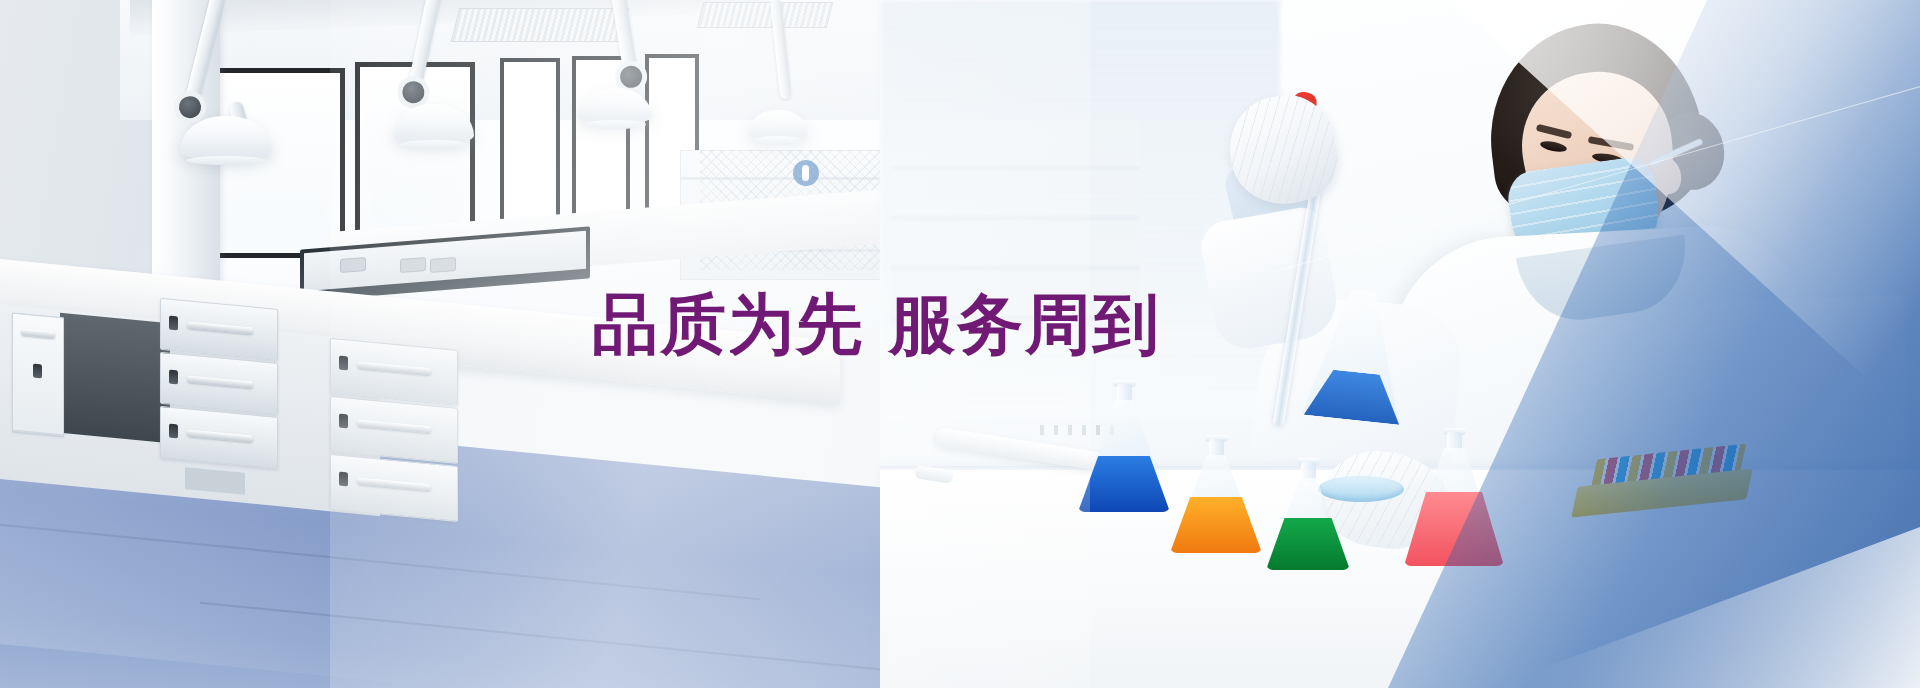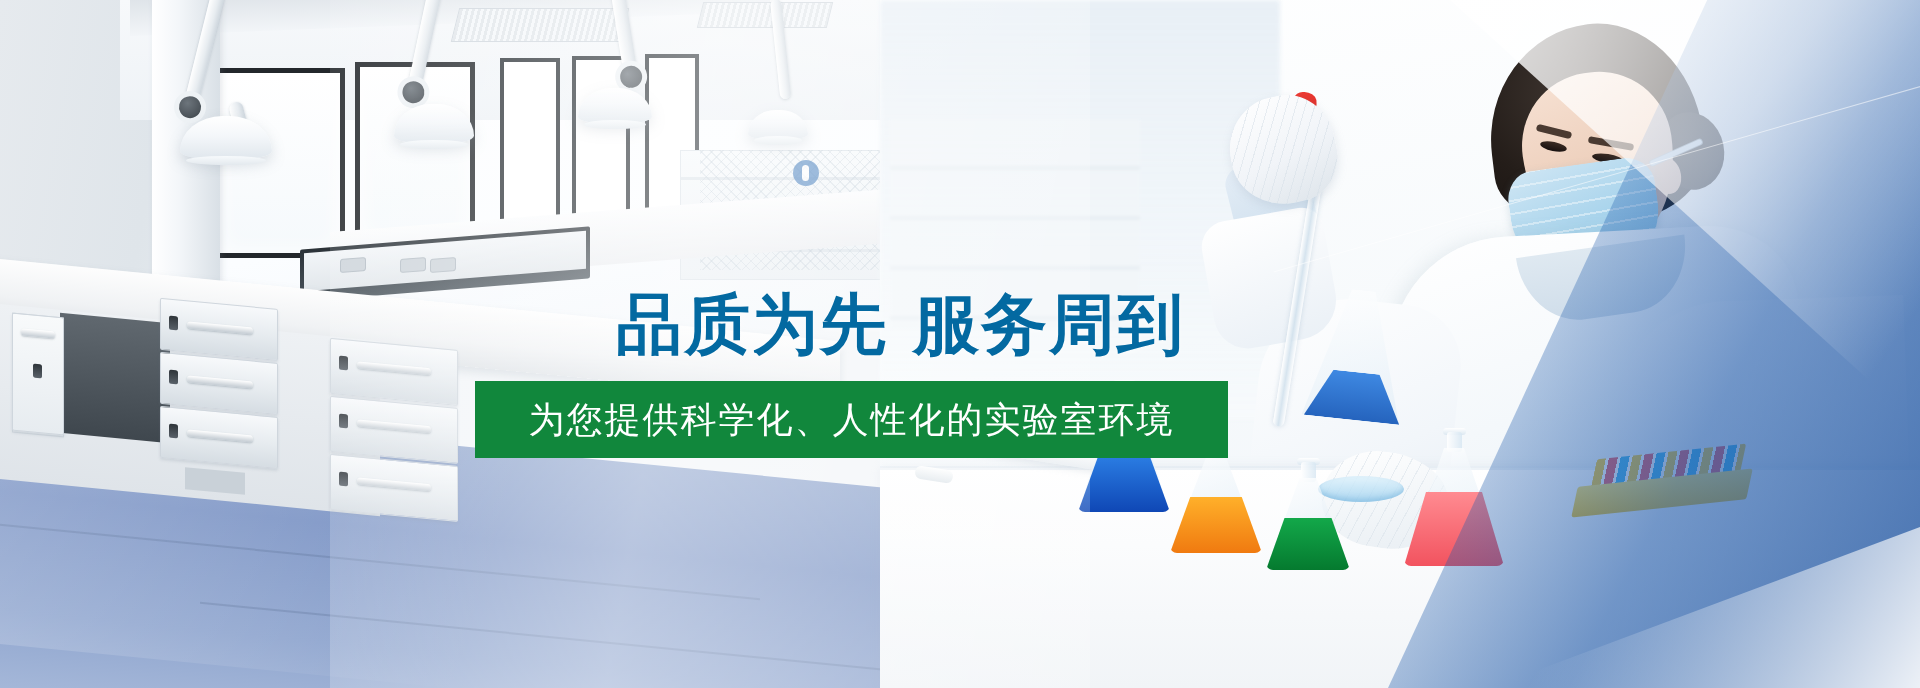--- a/index.html
+++ b/index.html
@@ -474,24 +474,23 @@
     color:#8fa9d8;
     white-space:nowrap;
     text-shadow:0 1px 2px rgba(255,255,255,.55);
   }
   .headline {
     position:absolute; left:592px; top:292px;
     font-family:"DejaVu Sans", "Liberation Sans", sans-serif;
     font-weight:bold;
     font-size:66px; line-height:1;
     letter-spacing:2px;
-    color:#0369a1;
+    color:#701a75;
     white-space:nowrap;
     text-shadow:0 2px 5px rgba(255,255,255,.55);
-    margin-left:24px;
   }
   .subbar {
     position:absolute; left:475px; top:381px;
     width:753px; height:77px;
     background:#11873c;
     display:flex; align-items:center; justify-content:center;
   }
   .subbar-text {
     font-family:"DejaVu Sans", "Liberation Sans", sans-serif;
     font-size:36px; line-height:1; letter-spacing:2px;
@@ -680,18 +679,15 @@
     <div class="wedge"></div>
     <div class="wedge2"></div>
     <div class="wedge3"></div>
     <div class="wedge-line"></div>
   </div>
 
   <div class="copy">
 
     <div class="headline">品质为先 服务周到</div>
 
-    <div class="subbar">
-      <span class="subbar-text">为您提供科学化、人性化的实验室环境</span>
-    </div>
   </div>
 
 </div>
 
 </body></html>

